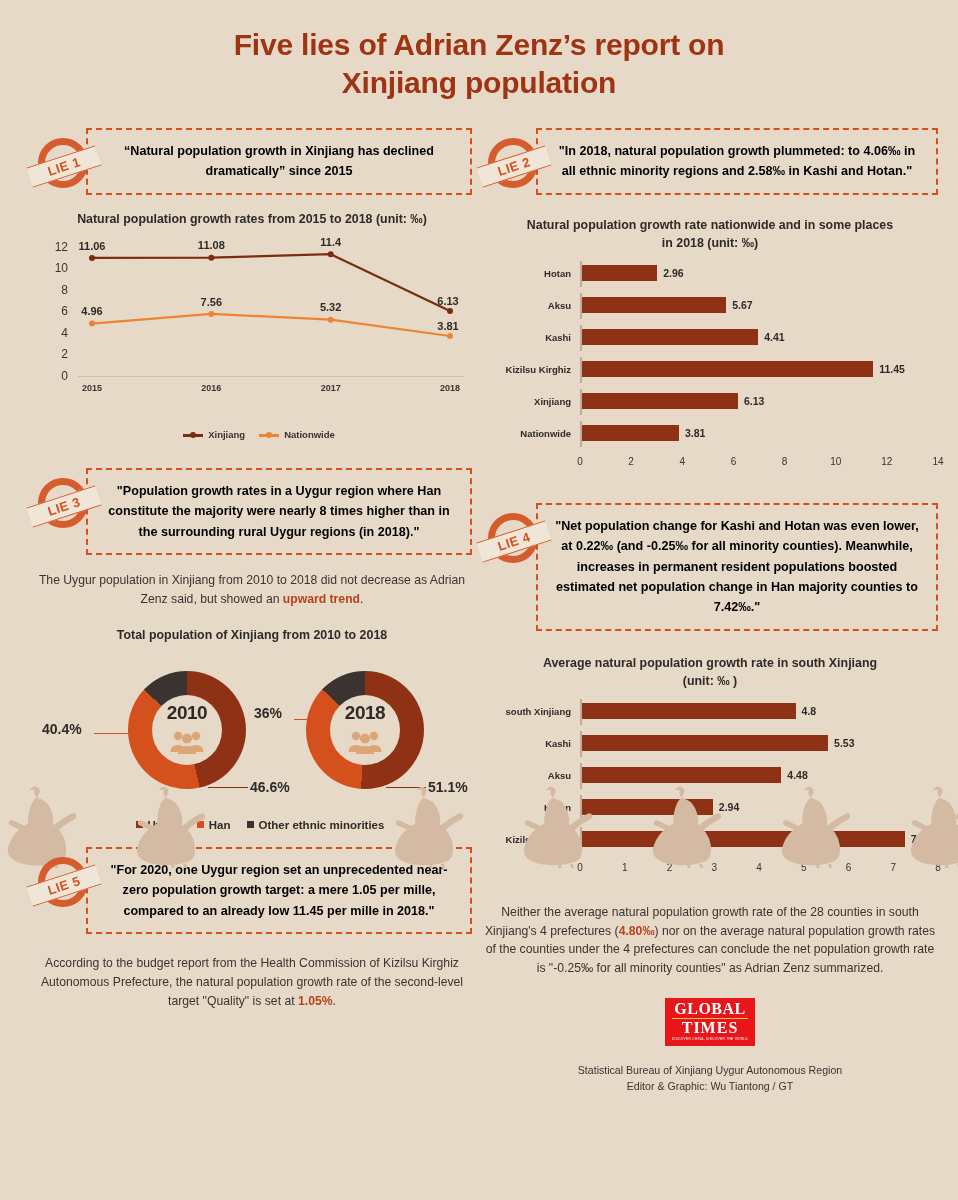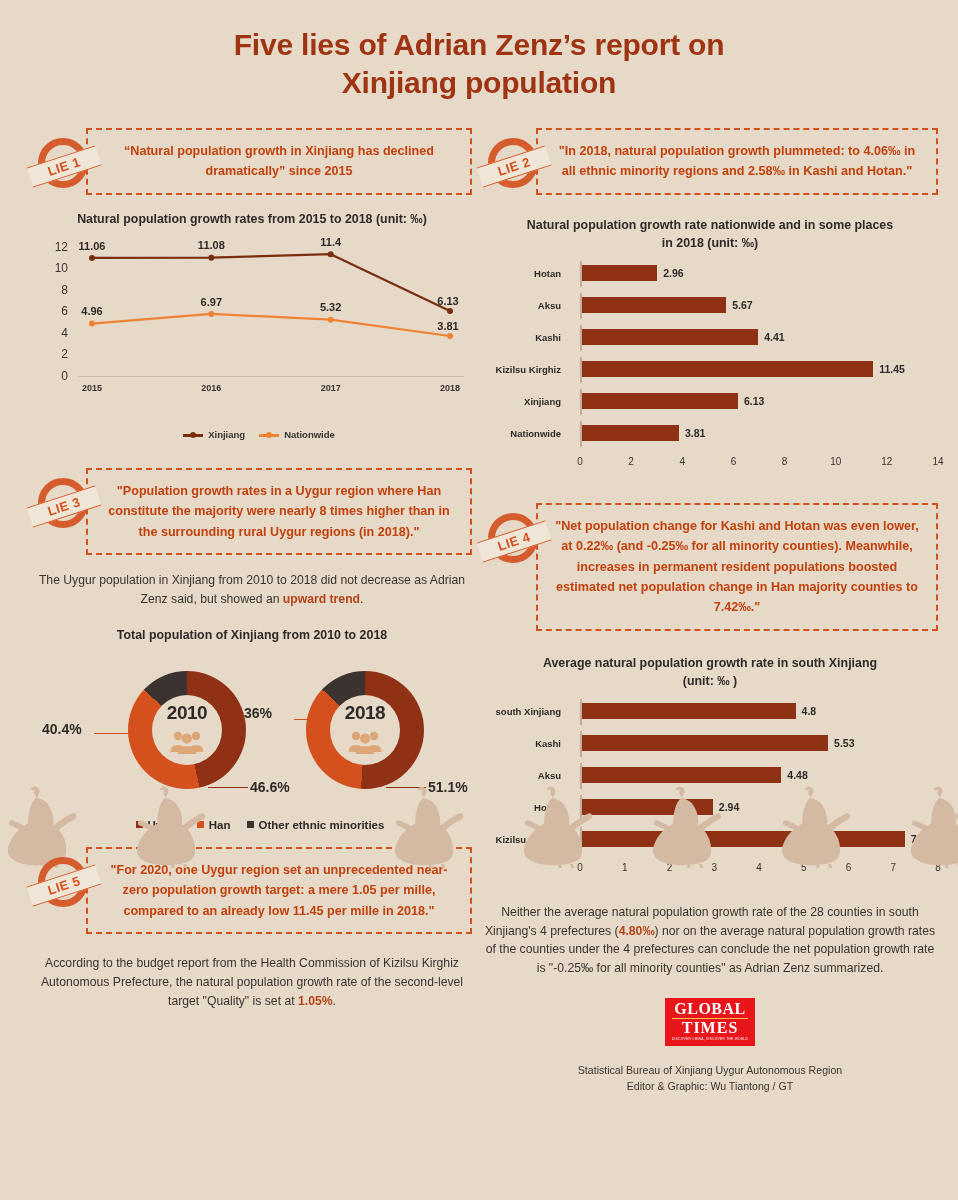--- a/index.html
+++ b/index.html
@@ -53,21 +53,21 @@
     letter-spacing:.5px;
   }
   .quote {
     margin-left:54px;
     border:2px dashed #d4511e;
     padding:11px 12px;
     text-align:center;
     font-weight:bold;
     font-size:12.6px;
     line-height:1.62;
-    color:#c2410c;
+    color:#000000;
   }
 
   
   .chart-title {
     text-align:center; font-weight:bold; font-size:12.4px;
     line-height:1.45; color:#2f2a27; margin:16px 0 8px;
   }
   .caption {
     text-align:center; font-size:12.2px; line-height:1.55;
     color:#3a3330; margin-top:10px;
@@ -86,21 +86,21 @@
             transform:translate(-50%,-100%); white-space:nowrap; }
   .legend-line { text-align:center; margin-top:22px; font-size:9.5px; font-weight:bold; }
   .legend-line span.k { display:inline-block; width:20px; height:2.5px;
         vertical-align:middle; margin:0 5px 0 14px; position:relative; }
   .legend-line span.k::after { content:""; position:absolute; left:7px; top:-2px;
         width:6px; height:6px; border-radius:50%; background:inherit; }
 
   
   .barchart { position:relative; }
   .brow { display:flex; align-items:center; height:26px; margin-bottom:6px; }
-  .blabel { width:98px; text-align:right; padding-right:19px;
+  .blabel { width:98px; text-align:right; padding-right:9px;
             font-size:9.5px; font-weight:bold; color:#2f2a27; }
   .btrack { flex:1; position:relative; height:100%; border-left:2px solid #bfae9a; }
   .bfill { position:absolute; left:0; top:4px; height:16px; background:#8f3115; }
   .bval { position:absolute; top:4px; font-size:10.5px; font-weight:bold;
           color:#2f2a27; line-height:16px; white-space:nowrap; }
   .baxis { position:relative; height:18px; margin-left:98px; }
   .btick { position:absolute; top:3px; font-size:10px; color:#3a3330;
            transform:translateX(-50%); }
 
   
@@ -186,21 +186,21 @@
         <div class="ly" style="top: 132px;">0</div>
         <div class="lx" style="left: 60px;">2015</div>
         <div class="lx" style="left: 179.333px;">2016</div>
         <div class="lx" style="left: 298.667px;">2017</div>
         <div class="lx" style="left: 418px;">2018</div>
         <div class="dlabel" style="left: 60px; top: 14.8923px;">11.06</div>
         <div class="dlabel" style="left: 179.333px; top: 14.6769px;">11.08</div>
         <div class="dlabel" style="left: 298.667px; top: 11.2308px;">11.4</div>
         <div class="dlabel" style="left: 416px; top: 69.9846px;">6.13</div>
         <div class="dlabel" style="left: 60px; top: 80.5846px;">4.96</div>
-        <div class="dlabel" style="left: 179.333px; top: 70.8923px;">6.97</div>
+        <div class="dlabel" style="left: 179.333px; top: 70.8923px;">7.56</div>
         <div class="dlabel" style="left: 298.667px; top: 76.7077px;">5.32</div>
         <div class="dlabel" style="left: 416px; top: 94.9692px;">3.81</div>
       </div>
     <div class="legend-line" id="lineLegend"><span class="k" style="background: rgb(122, 46, 16);"></span><span>Xinjiang</span><span class="k" style="background: rgb(237, 131, 52);"></span><span>Nationwide</span></div>
 
 
     <div class="lieblock" style="margin-top:28px;">
       <div class="stamp">
         <div class="ring"></div>
         <div class="band">LIE 3</div>
@@ -243,21 +243,21 @@
                   <circle cx="18" cy="10.5" r="5"></circle>
                   <path d="M9 26 q0-8 9-8 q9 0 9 8z"></path>
                 </g>
               </svg></span>
           </div>
         </div>
         <div class="pct" style="left: 10px; top: 68px;">40.4%</div>
         <div class="leader or" style="left: 62px; top: 80px; width: 36px;"></div>
         <div class="pct" style="left: 218px; top: 126px;">46.6%</div>
         <div class="leader" style="left: 176px; top: 134px; width: 40px; background: rgb(143, 49, 21);"></div>
-        <div class="pct" style="left: 212px; top: 52px;">36%</div>
+        <div class="pct" style="left: 222px; top: 52px;">36%</div>
         <div class="leader" style="left: 262px; top: 66px; width: 28px; background: rgb(212, 81, 30);"></div>
         <div class="pct" style="left: 396px; top: 126px;">51.1%</div>
         <div class="leader" style="left: 354px; top: 134px; width: 40px; background: rgb(143, 49, 21);"></div>
       </div>
 
     <div class="lieblock" style="margin-top:16px;">
       <div class="stamp">
         <div class="ring"></div>
         <div class="band">LIE 5</div>
       </div>

